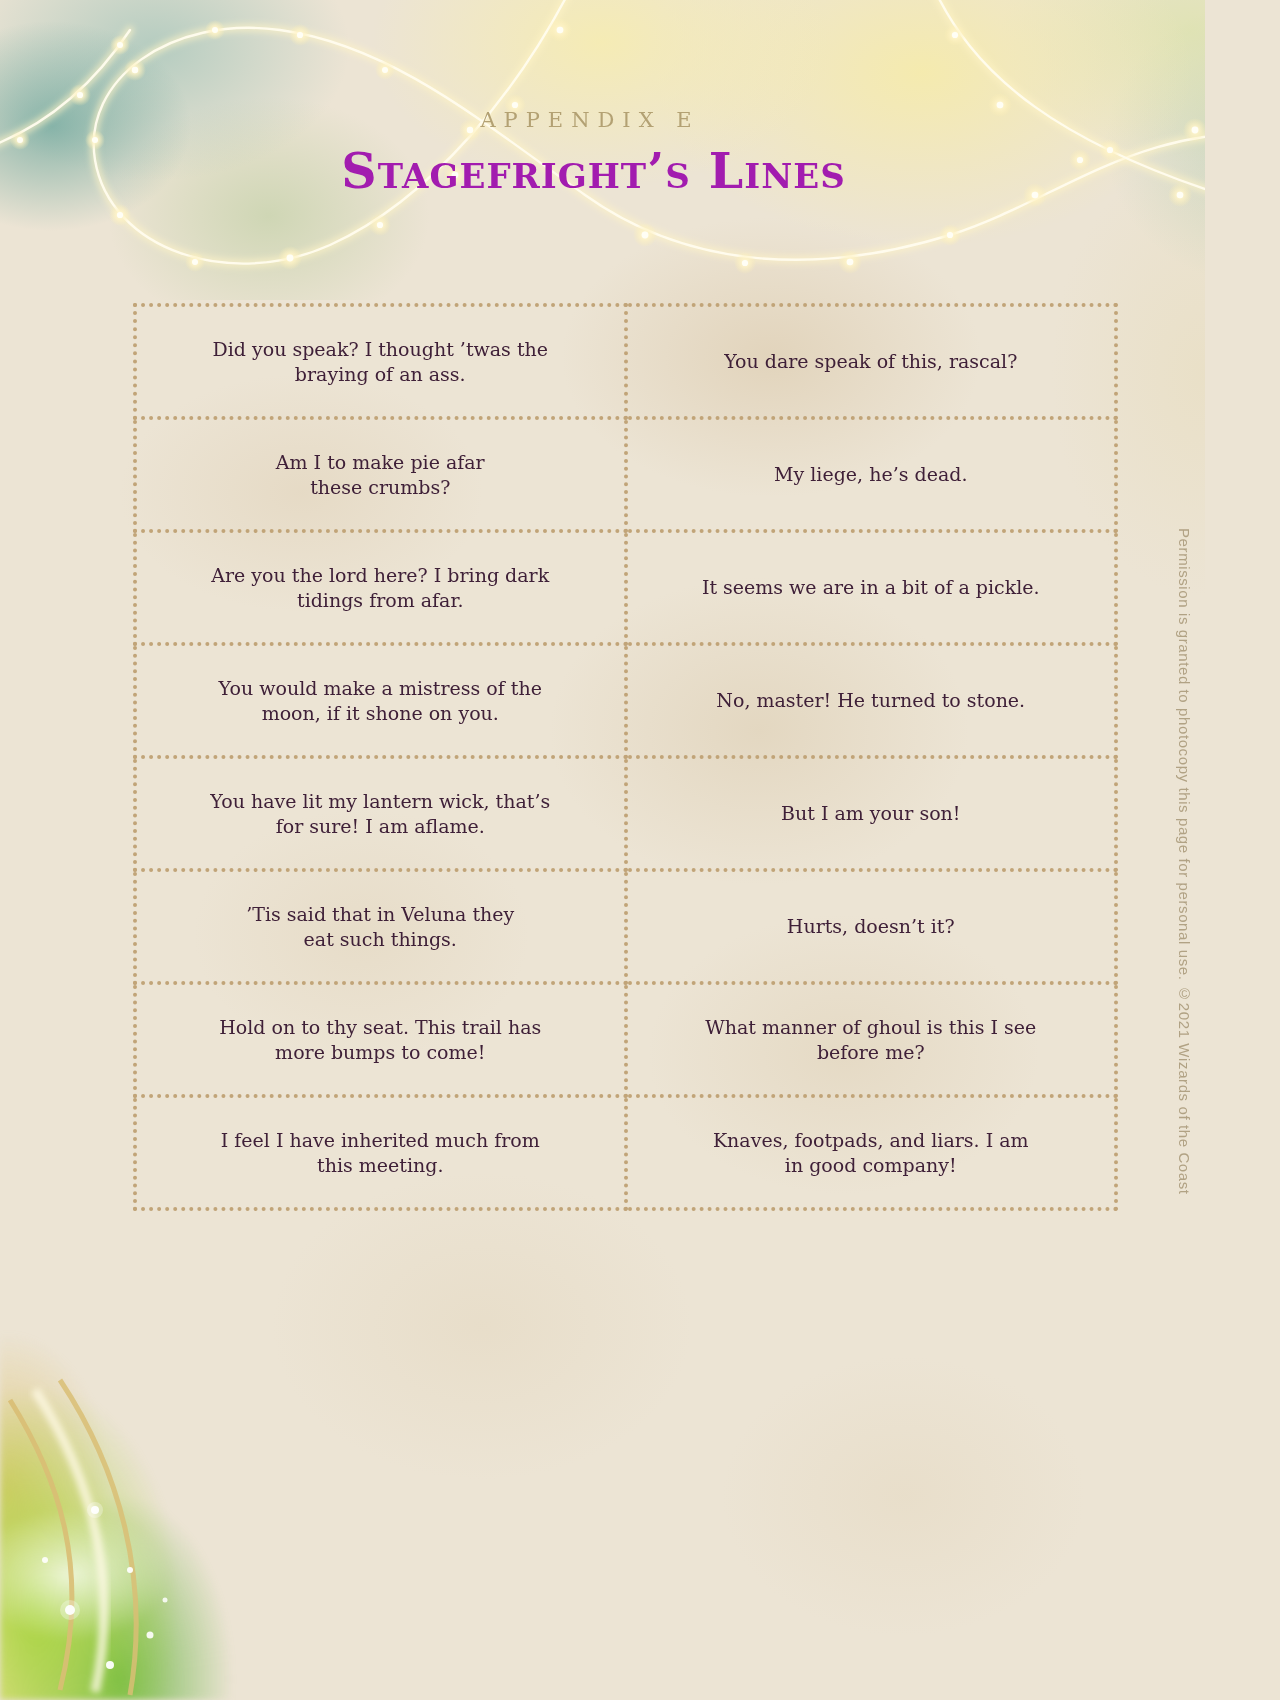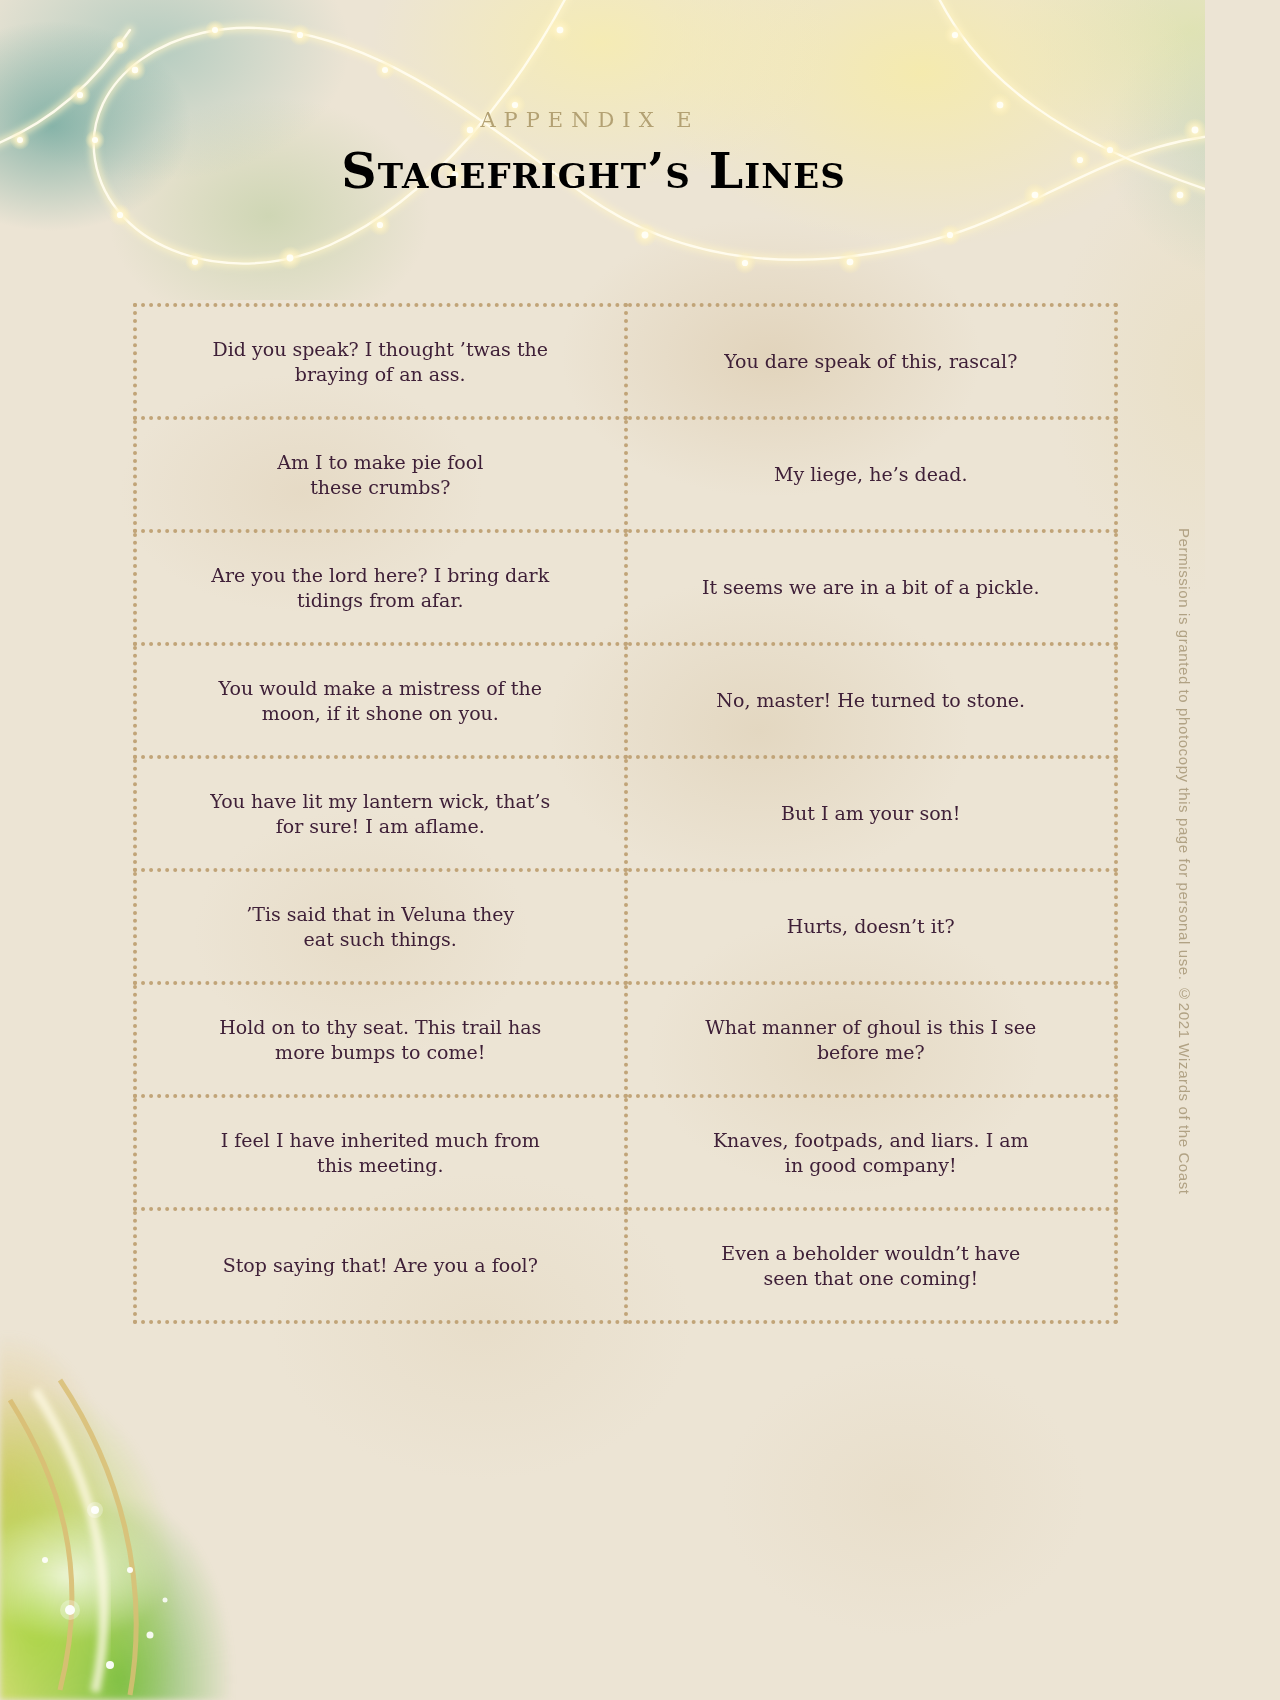--- a/index.html
+++ b/index.html
@@ -44,21 +44,21 @@
       radial-gradient(205px 320px at 12% 78%, rgba(168,212,60,.95), rgba(168,212,60,0) 70%),
       radial-gradient(165px 265px at 38% 95%, rgba(96,178,58,.9), rgba(96,178,58,0) 70%),
       radial-gradient(150px 225px at 2% 50%, rgba(222,196,110,.85), rgba(222,196,110,0) 70%),
       radial-gradient(245px 345px at 0% 100%, rgba(244,226,160,.95), rgba(244,226,160,0) 75%);}
   svg.wingdeco{position:absolute;left:0;bottom:0;pointer-events:none;}
 
   
   .header{position:absolute;top:108px;left:0;width:1180px;text-align:center;z-index:3;}
   .appendix{font-family:"DejaVu Serif",serif;font-size:21px;letter-spacing:8px;color:#b3a173;font-weight:400;}
   .title{margin:10px 0 0 0;font-family:"DejaVu Serif",serif;font-variant:small-caps;font-weight:700;
-         font-size:49px;letter-spacing:1px;color:#000000;padding-left:7px;}
+         font-size:49px;letter-spacing:1px;color:#a21caf;padding-left:7px;}
 
   
   table.lines{position:absolute;top:303px;left:133px;width:985px;z-index:2;
               border-collapse:collapse;table-layout:fixed;}
   table.lines td{border:4px dotted #c1a478;height:101px;width:50%;
                  text-align:center;vertical-align:middle;padding:4px 30px;
                  font-size:19px;line-height:25px;color:#3f2038;white-space:pre-line;}
 
   
   .copyright{position:absolute;top:528px;left:1176px;height:720px;z-index:2;
@@ -231,21 +231,21 @@
   </div>
 
   <table class="lines">
     <tbody>
       <tr>
         <td>Did you speak? I thought ’twas the
 braying of an ass.</td>
         <td>You dare speak of this, rascal?</td>
       </tr>
       <tr>
-        <td>Am I to make pie fool
+        <td>Am I to make pie afar
 these crumbs?</td>
         <td>My liege, he’s dead.</td>
       </tr>
       <tr>
         <td>Are you the lord here? I bring dark
 tidings from afar.</td>
         <td>It seems we are in a bit of a pickle.</td>
       </tr>
       <tr>
         <td>You would make a mistress of the
@@ -267,23 +267,18 @@
 more bumps to come!</td>
         <td>What manner of ghoul is this I see
 before me?</td>
       </tr>
       <tr>
         <td>I feel I have inherited much from
 this meeting.</td>
         <td>Knaves, footpads, and liars. I am
 in good company!</td>
       </tr>
-      <tr>
-        <td>Stop saying that! Are you a fool?</td>
-        <td>Even a beholder wouldn’t have
-seen that one coming!</td>
-      </tr>
     </tbody>
   </table>
 
   <div class="copyright">Permission is granted to photocopy this page for personal use. ©2021 Wizards of the Coast</div>
 
 </div>
 
 </body></html>

